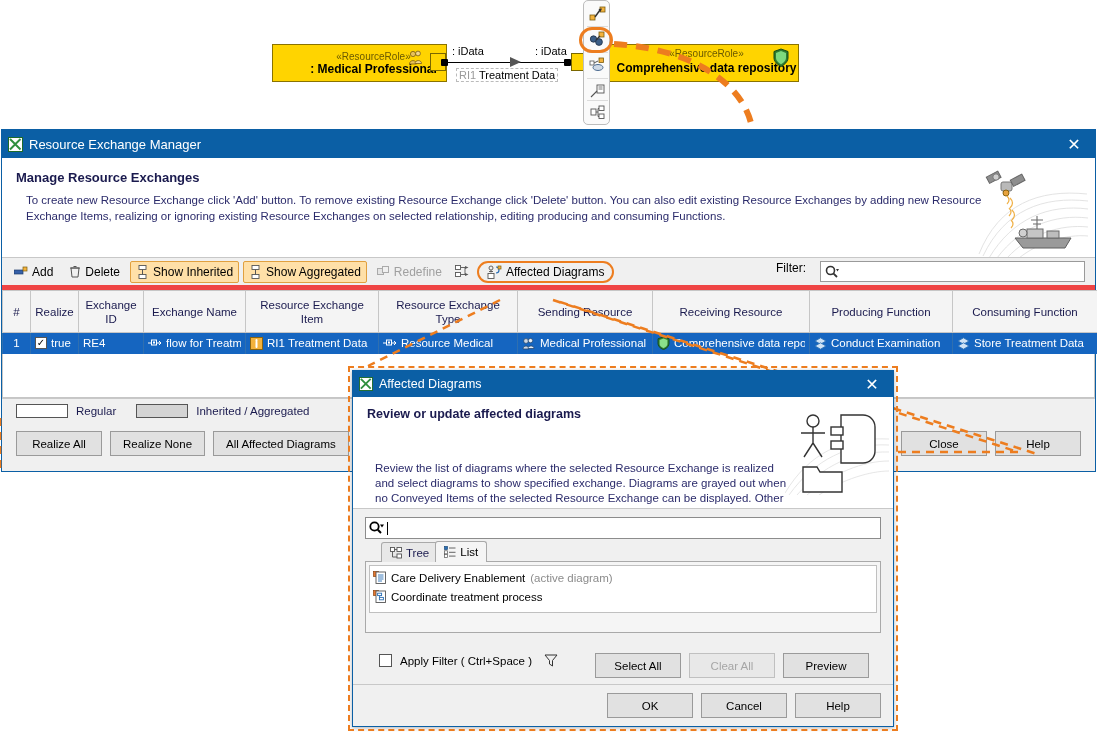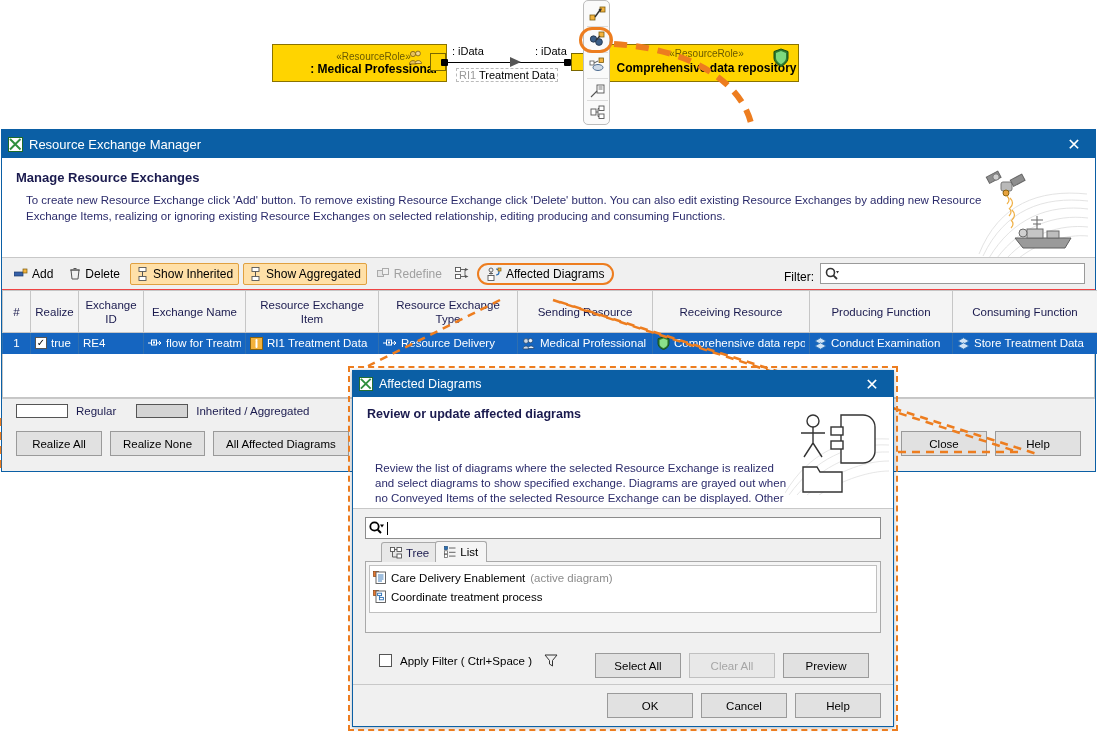--- a/index.html
+++ b/index.html
@@ -79,32 +79,32 @@
     overflow: hidden;
   }
   .banner-h { font-size: 13px; font-weight: bold; color: #1a1a4e; margin-bottom: 7px; }
   .banner-p { font-size: 11.5px; color: #2b2b6b; line-height: 16px; max-width: 965px; margin-left: 10px; }
   .banner-art { position: absolute; right: 6px; top: 6px; width: 120px; height: 94px; }
 
   .toolbar {
     position: relative;
     height: 32px; background: #F0F0F0;
     display: flex; align-items: center; padding: 0 6px;
-    border-bottom: 1px solid #ef4444;
+    border-bottom: 5px solid #ef4444;
   }
   .tb-item {
     display: flex; align-items: center; gap: 4px;
     font-size: 12px; color: #000; padding: 3px 5px; margin-right: 4px;
     border: 1px solid transparent; white-space: nowrap;
   }
   .tb-item.toggled { background: #FFE0A8; border: 1px solid #E0A040; border-radius: 2px; }
   .tb-item.disabled { color: #a0a0a0; }
   .tb-item.ring { border: 2px solid #ED7D1F; border-radius: 13px; padding: 2px 8px; }
 
-  .filter-wrap { margin-left: auto; display: flex; align-items: flex-end; gap: 6px; padding-right: 4px; }
+  .filter-wrap { margin-left: auto; display: flex; align-items: flex-start; gap: 14px; padding-right: 4px; }
   .filter-lab { font-size: 12px; color: #000; }
   .filter-box {
     width: 265px; height: 21px; background: #fff; border: 1px solid #9a9a9a;
     display: flex; align-items: center; padding-left: 4px;
   }
 
   
   .tbl { width: 100%; border-collapse: collapse; table-layout: fixed; background: #fff; }
   .tbl th {
     background: #F4F4F4; border: 1px solid #c6c6c6;
@@ -502,21 +502,21 @@
           <td>
             <div class="cell-inner">
               <span>
                 <svg class="ico" width="14" height="10" viewBox="0 0 14 10">
                   <path d="M0 5 h3" stroke="#fff" stroke-width="1"></path>
                   <rect x="3.5" y="2" width="5" height="5" fill="none" stroke="#fff" stroke-width="1"></rect>
                   <rect x="5" y="3.5" width="2" height="2" fill="#fff"></rect>
                   <path d="M9 5 h4 M11 3 l2 2 l-2 2" stroke="#fff" stroke-width="1" fill="none"></path>
                 </svg>
               </span>
-              <span>Resource Delivery</span>
+              <span>Resource Medical</span>
             </div>
           </td>
           <td>
             <div class="cell-inner">
               <span>
                 <svg class="ico" width="14" height="13" viewBox="0 0 14 13">
                   <circle cx="4" cy="4" r="2.4" fill="#cfd9e6" stroke="#2a4a70" stroke-width="0.8"></circle>
                   <circle cx="8.5" cy="3.6" r="2.2" fill="#e8eef5" stroke="#2a4a70" stroke-width="0.8"></circle>
                   <path d="M1 12 C1 8 7 8 7 12 Z" fill="#cfd9e6" stroke="#2a4a70" stroke-width="0.8"></path>
                   <path d="M6 11.5 C6 8 12 8 12 11.5 Z" fill="#e8eef5" stroke="#2a4a70" stroke-width="0.8"></path>

